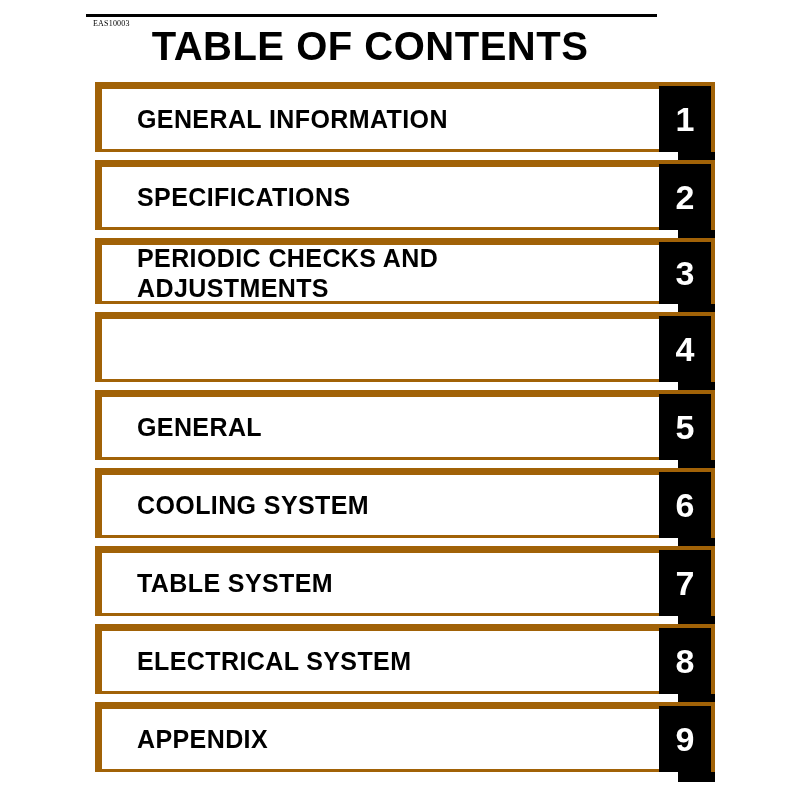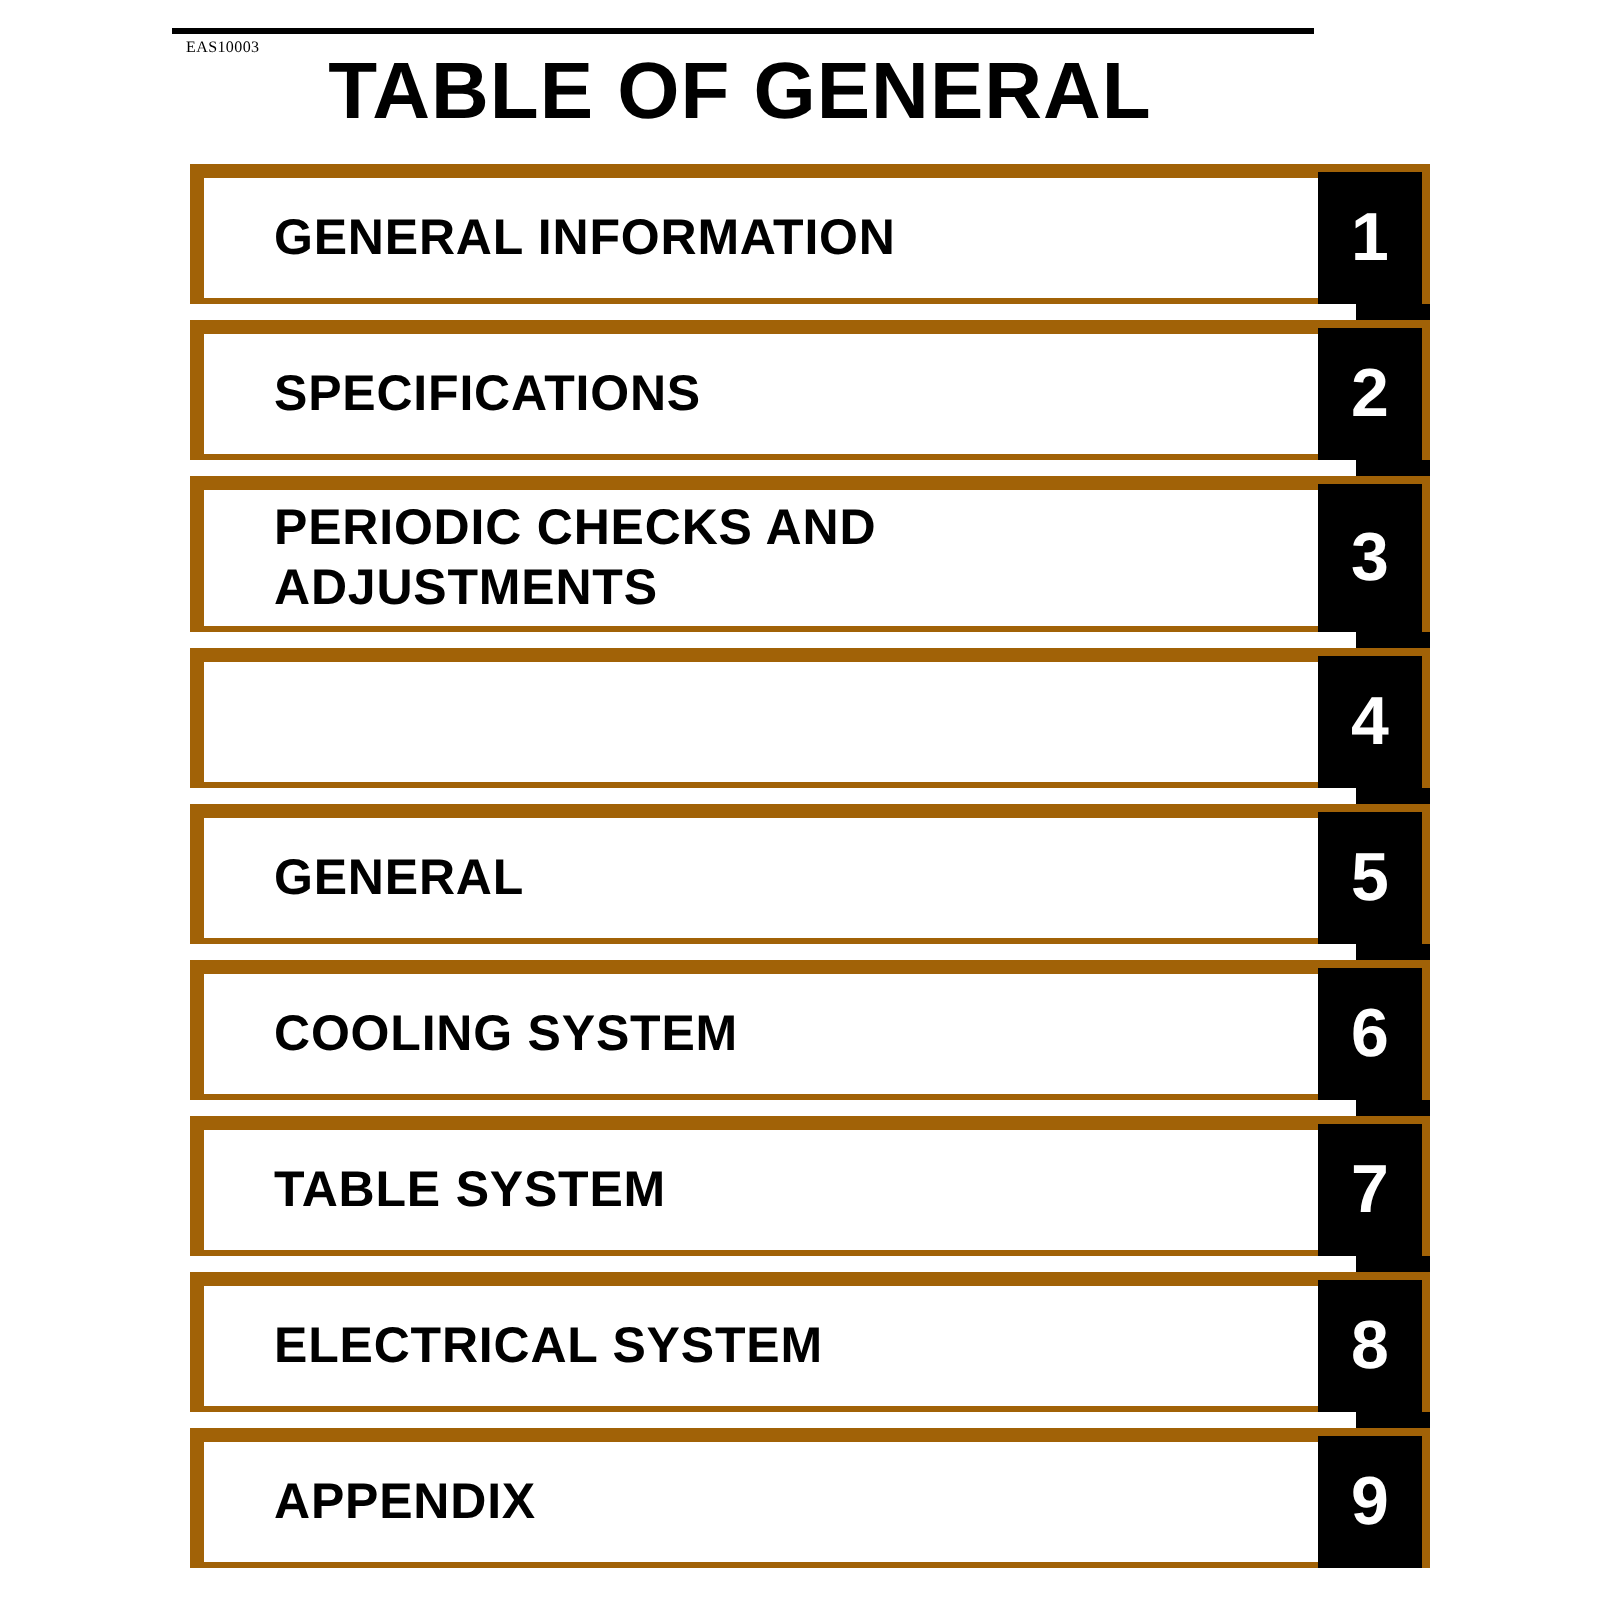--- a/index.html
+++ b/index.html
@@ -58,21 +58,21 @@
   .row {
     position: relative;
     height: 70px;
     border: 7px solid #a16207;
     border-bottom-width: 3px;
     box-sizing: border-box;
     margin-bottom: 8px;
     background: #fff;
   }
   .row.tall {
-    height: 78px;
+    height: 66px;
   }
   .row-label {
     position: absolute;
     left: 35px;
     top: 0;
     height: 100%;
     display: flex;
     align-items: center;
     font-size: 25px;
     font-weight: bold;
@@ -112,21 +112,21 @@
 </style>
 </head>
 <body>
 
 <div class="page">
 
   <div class="top-rule"></div>
 
   <div class="doc-code">EAS10003</div>
 
-  <div class="title">TABLE OF GENERAL</div>
+  <div class="title">TABLE OF CONTENTS</div>
 
   <div class="band"></div>
 
   <div class="toc" id="toc">
       <div class="row">
         <div class="row-label">GENERAL INFORMATION</div>
         <div class="tab">1</div>
       </div>
       <div class="row">
         <div class="row-label">SPECIFICATIONS</div>

